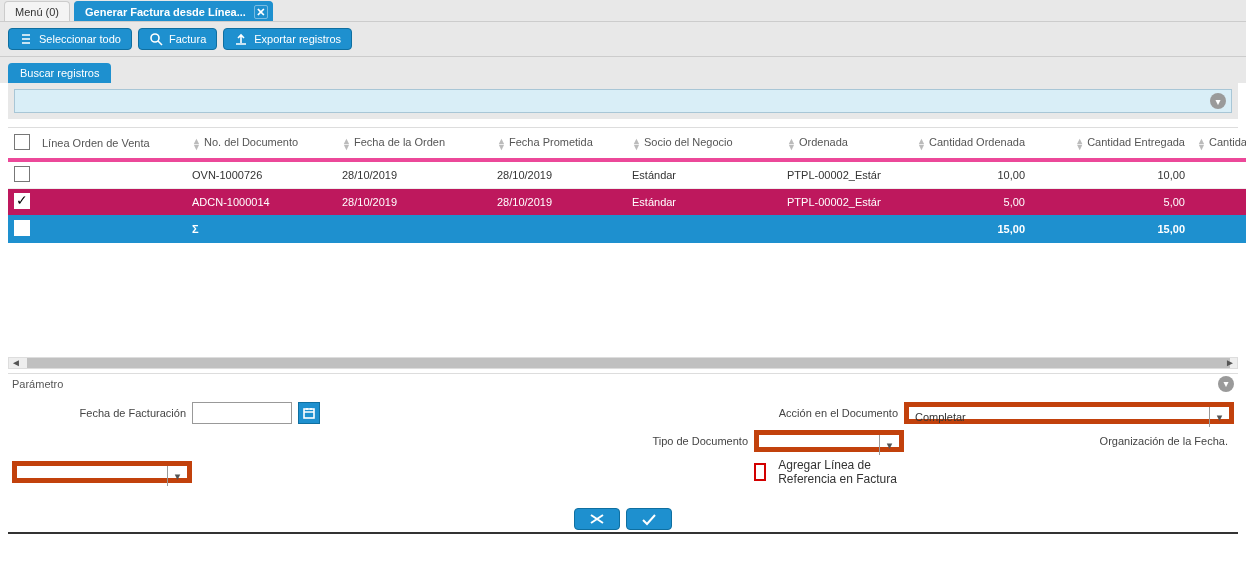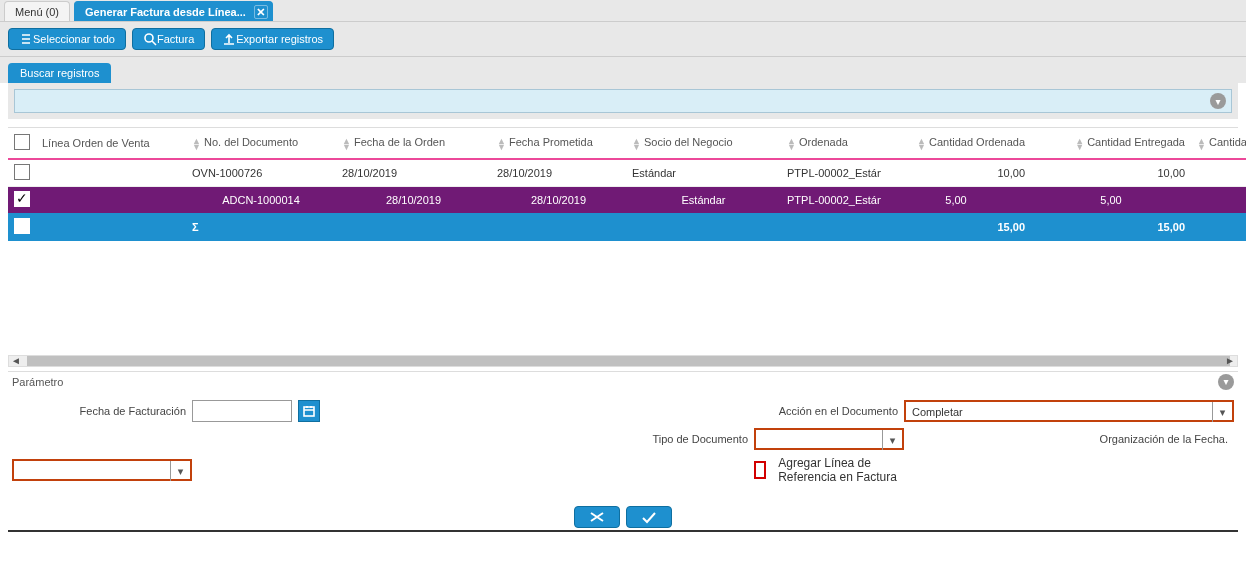--- a/index.html
+++ b/index.html
@@ -66,20 +66,21 @@
   .tb-btn {
     background: #1e90cf;
     color: #fff;
     border: 1px solid #0f6fa0;
     border-radius: 4px;
     padding: 2px 10px;
     height: 22px;
     font-size: 11px;
     display: flex;
     align-items: center;
+    gap: 6px;
     cursor: pointer;
   }
   .tb-btn svg { width: 14px; height: 14px; fill: none; stroke: #fff; stroke-width:1.6; }
 
   
   .subtab-area {
     background: #e8e8e8;
     padding: 6px 8px 0 8px;
   }
   .subtab {
@@ -116,21 +117,21 @@
     position: absolute;
     right: 6px; top: 4px;
     cursor: pointer;
   }
 
   
   .grid-wrap { margin: 8px 8px 0 8px; border-top: 1px solid #ddd;}
   table.grid { border-collapse: collapse; width: 100%; table-layout: fixed; }
   .grid th {
     background: #fff;
-    border-bottom: 2px solid #ec4899;
+    border-bottom: 4px solid #ec4899;
     font-weight: normal;
     color: #555;
     font-size: 11px;
     text-align: left;
     padding: 6px 6px;
     position: relative;
     white-space: nowrap;
     overflow: hidden;
   }
   .grid th .sort {
@@ -142,21 +143,21 @@
     line-height: 6px;
     vertical-align: middle;
   }
   .grid td {
     padding: 4px 6px;
     font-size: 11px;
     border-bottom: 1px solid #eee;
     white-space: nowrap;
     overflow: hidden;
   }
-  .grid tr.selected td { background: #701a75; color: #fff; border-bottom-color:#1e90cf;text-align:center; }
+  .grid tr.selected td { background: #be185d; color: #fff; border-bottom-color:#1e90cf; }
   .grid tr.total td    { background: #1e90cf; color: #fff; border-bottom-color:#1e90cf; font-weight: bold;}
   .num { text-align: right; padding-right: 10px;}
   .chk {
     width: 16px; height: 16px;
     border: 1px solid #777;
     background: #fff;
     display: inline-block;
     position: relative;
   }
   .chk.checked::after {
@@ -224,21 +225,21 @@
   .field input[type="text"] {
     height: 22px; border:1px solid #999; padding:0 4px; width: 100px; font-size:11px;
   }
   .cal-btn {
     width:22px; height:22px; background:#1e90cf; border:1px solid #0f6fa0;
     display:flex; align-items:center; justify-content:center; cursor:pointer;
   }
   .cal-btn svg{width:14px;height:14px;fill:none;stroke:#fff;stroke-width:1.6;}
 
   .select {
-    position:relative; width: 368px; height: 22px; border:2px solid #c2410c;
+    position:relative; width: 368px; height: 22px; border:5px solid #c2410c;
     background:#fff; font-size:11px; padding:0 22px 0 6px; line-height:20px;
   }
   .select .caret {
     position:absolute; right:0; top:0; width:20px; height:20px;
     border-left:1px solid #999; text-align:center; line-height:20px;
     color:#555;
   }
 
   .param-chk {
     width:18px; height:18px; border:1px solid #444; display:inline-block; position:relative;

